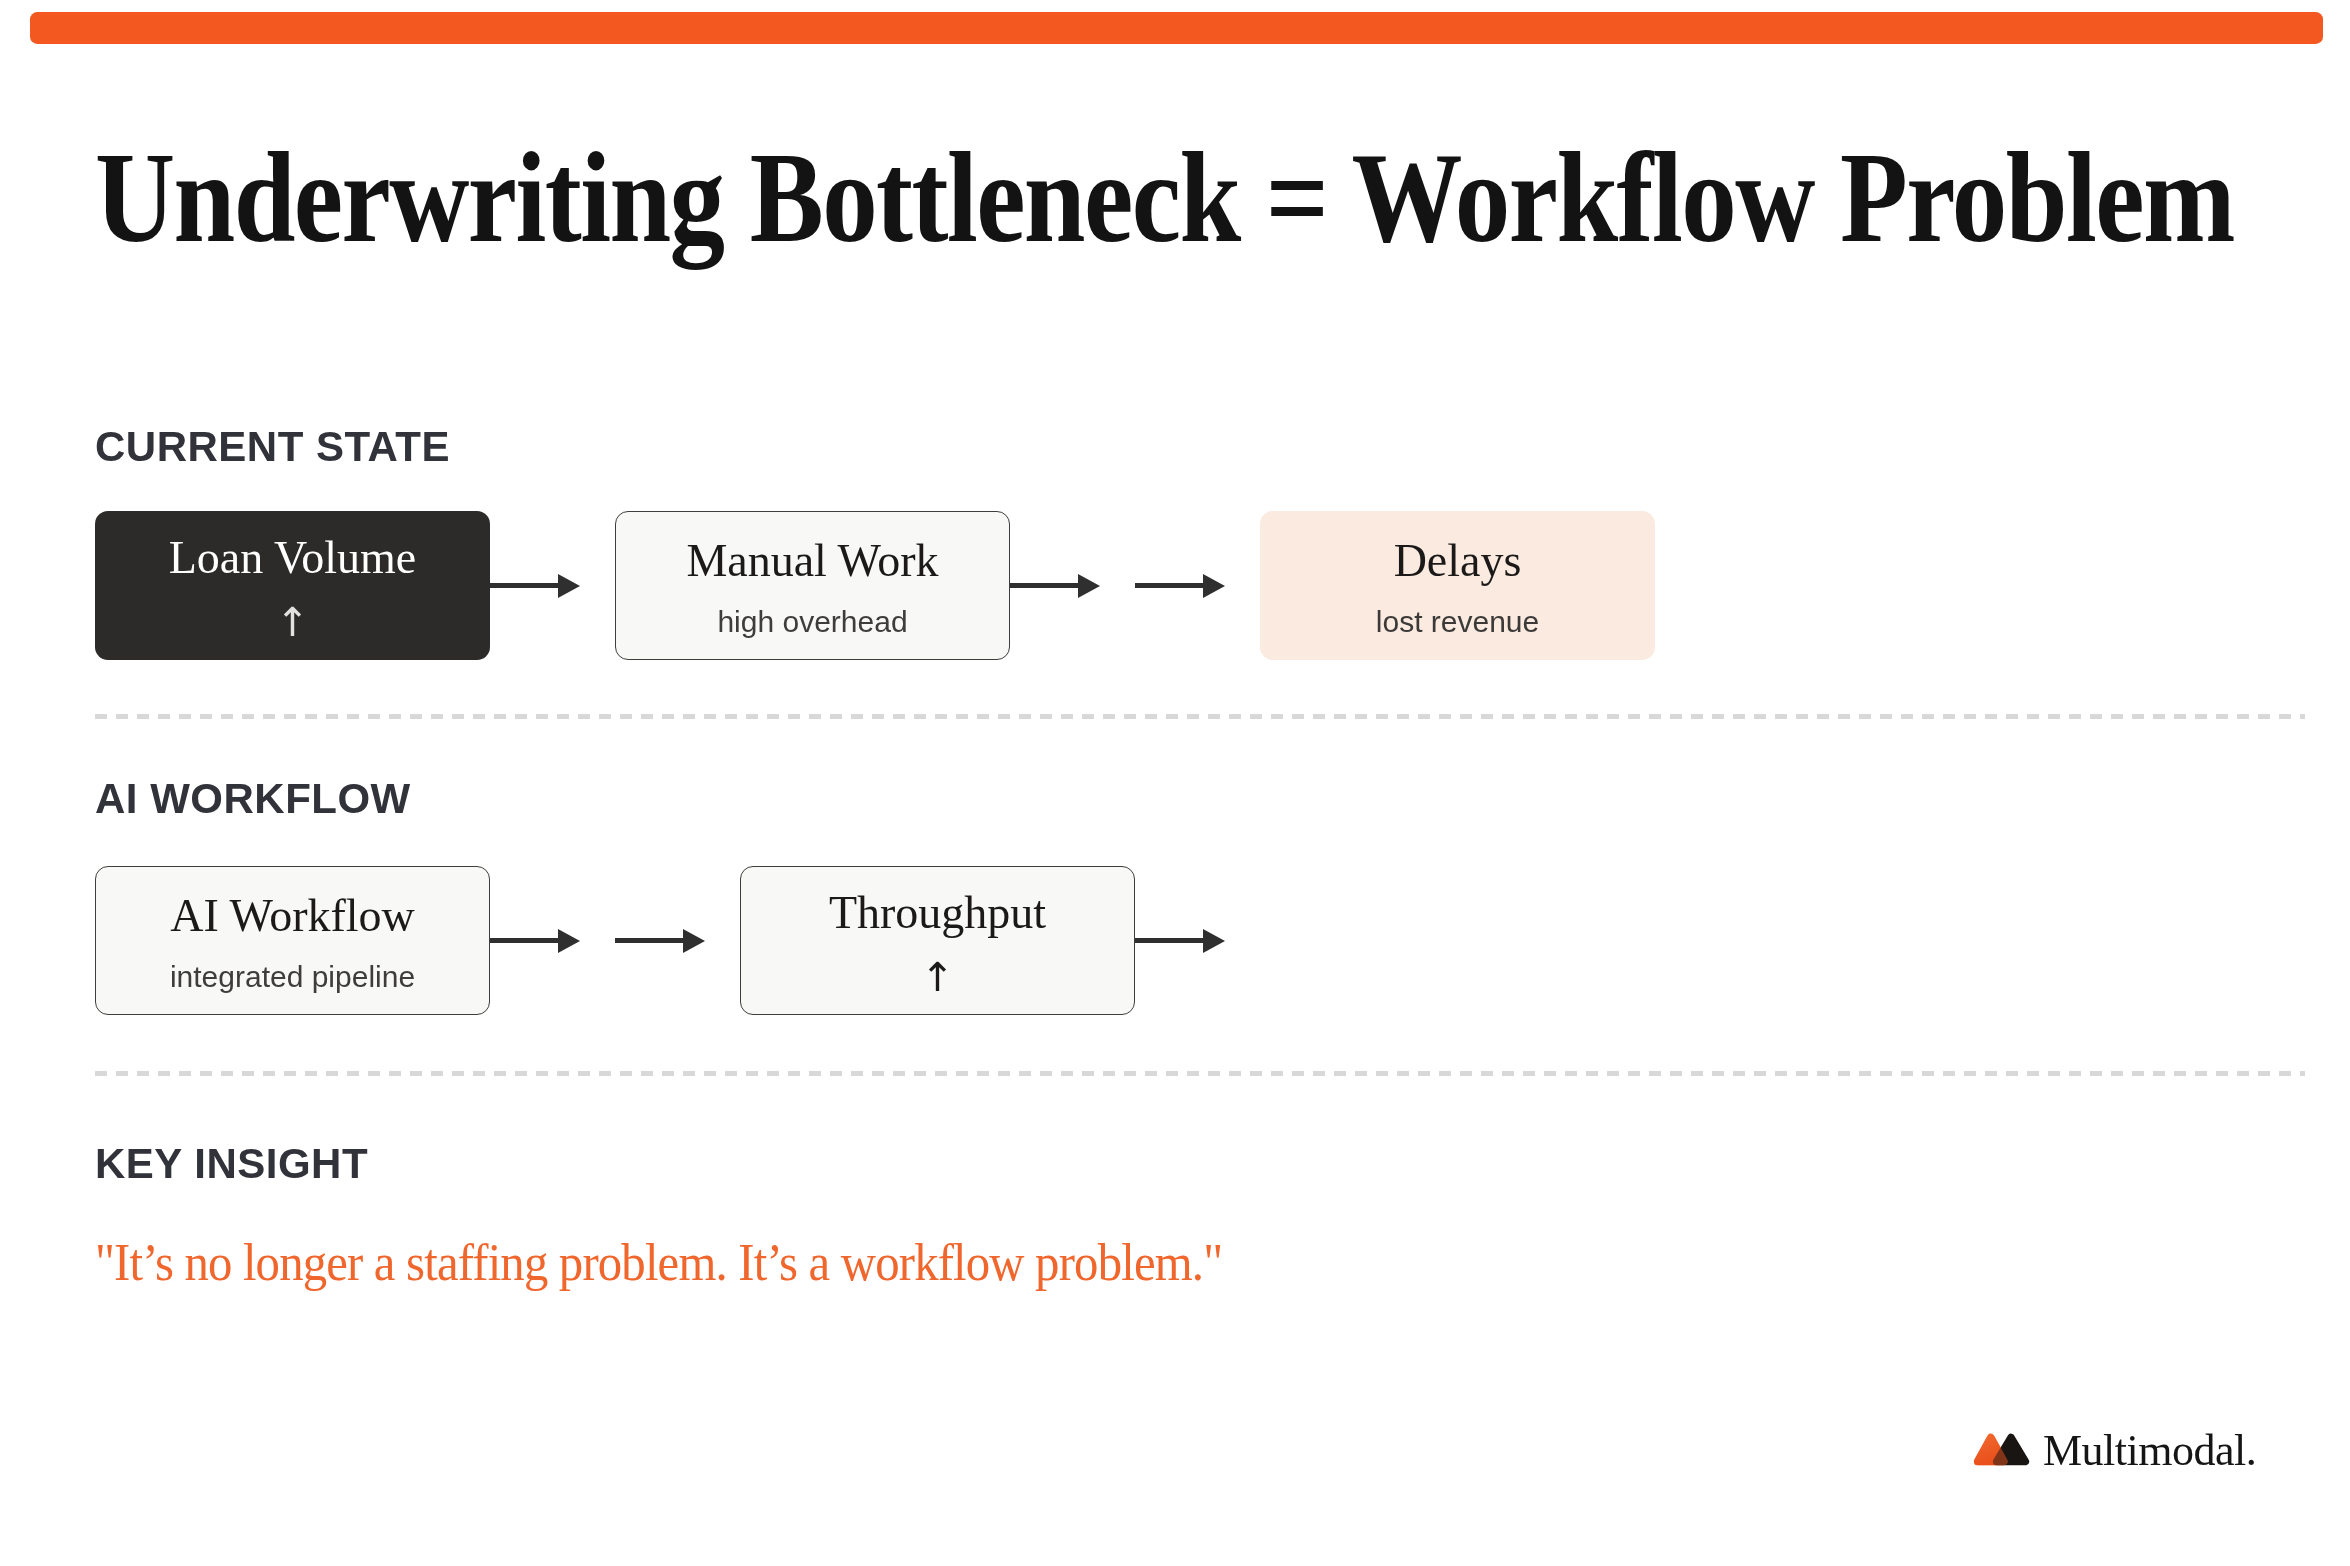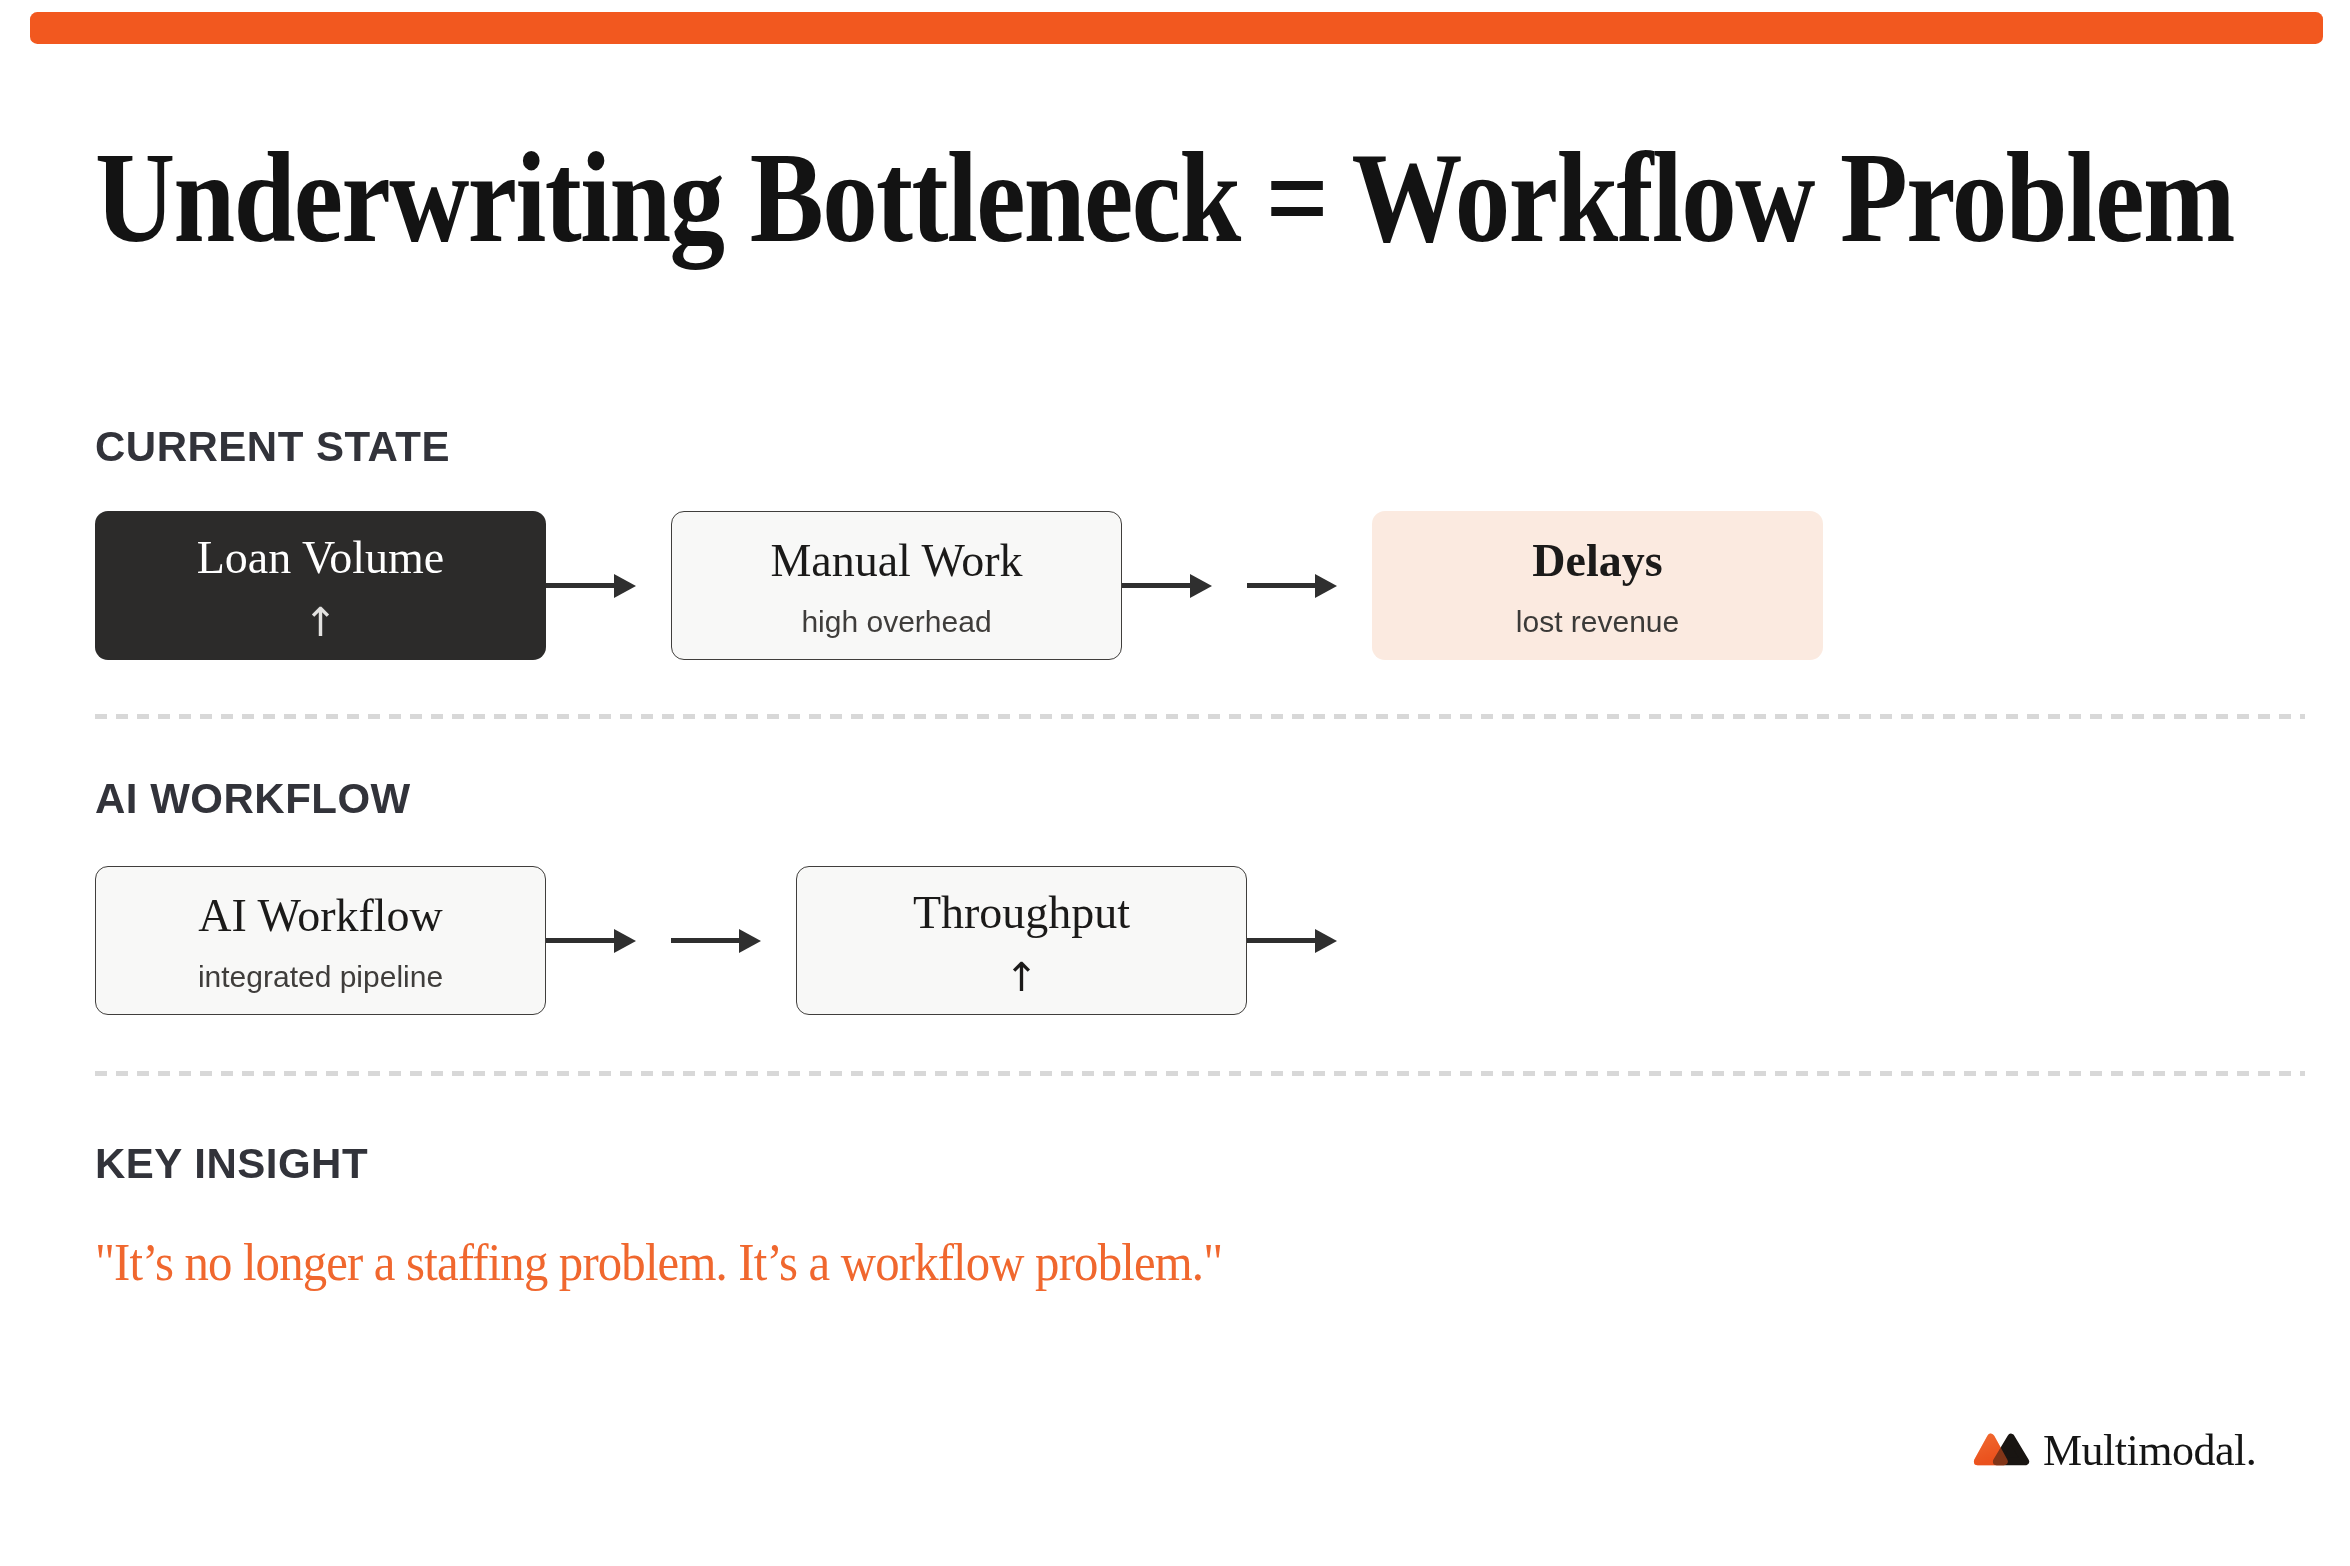--- a/index.html
+++ b/index.html
@@ -19,39 +19,39 @@
                    font-family:"Liberation Sans", sans-serif; font-weight:700;
                    font-size:42px; line-height:1; color:#32333A; letter-spacing:0.5px; }
   .label-current  { top:426px; }
   .label-ai       { top:778px; }
   .label-insight  { top:1143px; }
 
   .flow-row { position:absolute; left:95px; display:flex; align-items:stretch; height:149px; }
   .row-1 { top:511px; }
   .row-2 { top:866px; }
 
-  .flow-box { width:451px; height:149px; border-radius:13px; display:flex;
+  .flow-box { width:395px; height:149px; border-radius:13px; display:flex;
               flex-direction:column; align-items:center; justify-content:center;
               gap:18.4px; padding-top:3.7px; }
   .flow-box .box-title { font-family:"Liberation Serif", serif; font-size:46px;
                          line-height:1.1; white-space:nowrap; }
   .flow-box .box-sub   { font-family:"Liberation Sans", sans-serif; font-size:30px;
                          line-height:1.15; white-space:nowrap; }
   .flow-box .arrow-sub { font-family:"DejaVu Sans", sans-serif; font-size:40px; line-height:1; }
 
   .box-dark  { background:#2C2B2A; }
   .box-dark .box-title { color:#FFFFFF; }
   .box-dark .box-sub   { color:#E3E2E0; }
 
   .box-light { background:#F8F8F7; border:1.8px solid #403E3C; }
   .box-light .box-title { color:#1B1A19; }
   .box-light .box-sub   { color:#3F3D3B; }
 
   .box-peach { background:#FBEAE0; }
-  .box-peach .box-title { color:#1B1A19;font-weight:bold; }
+  .box-peach .box-title { color:#1B1A19; }
   .box-peach .box-sub   { color:#3B3A38; }
 
   .box-orange { background:#F2581F; }
   .box-orange .box-title { color:#FEFBF8; }
   .box-orange .box-sub   { color:#FFFFFF; font-weight:500; font-size:31px; }
 
   .gap { width:125px; display:flex; align-items:center; }
   .flow-arrow { position:relative; width:90px; height:24px; margin-right:auto; }
   .flow-arrow .shaft { position:absolute; left:0; top:9.6px; width:70px; height:4.6px;
                        background:#2F2F2F; }

